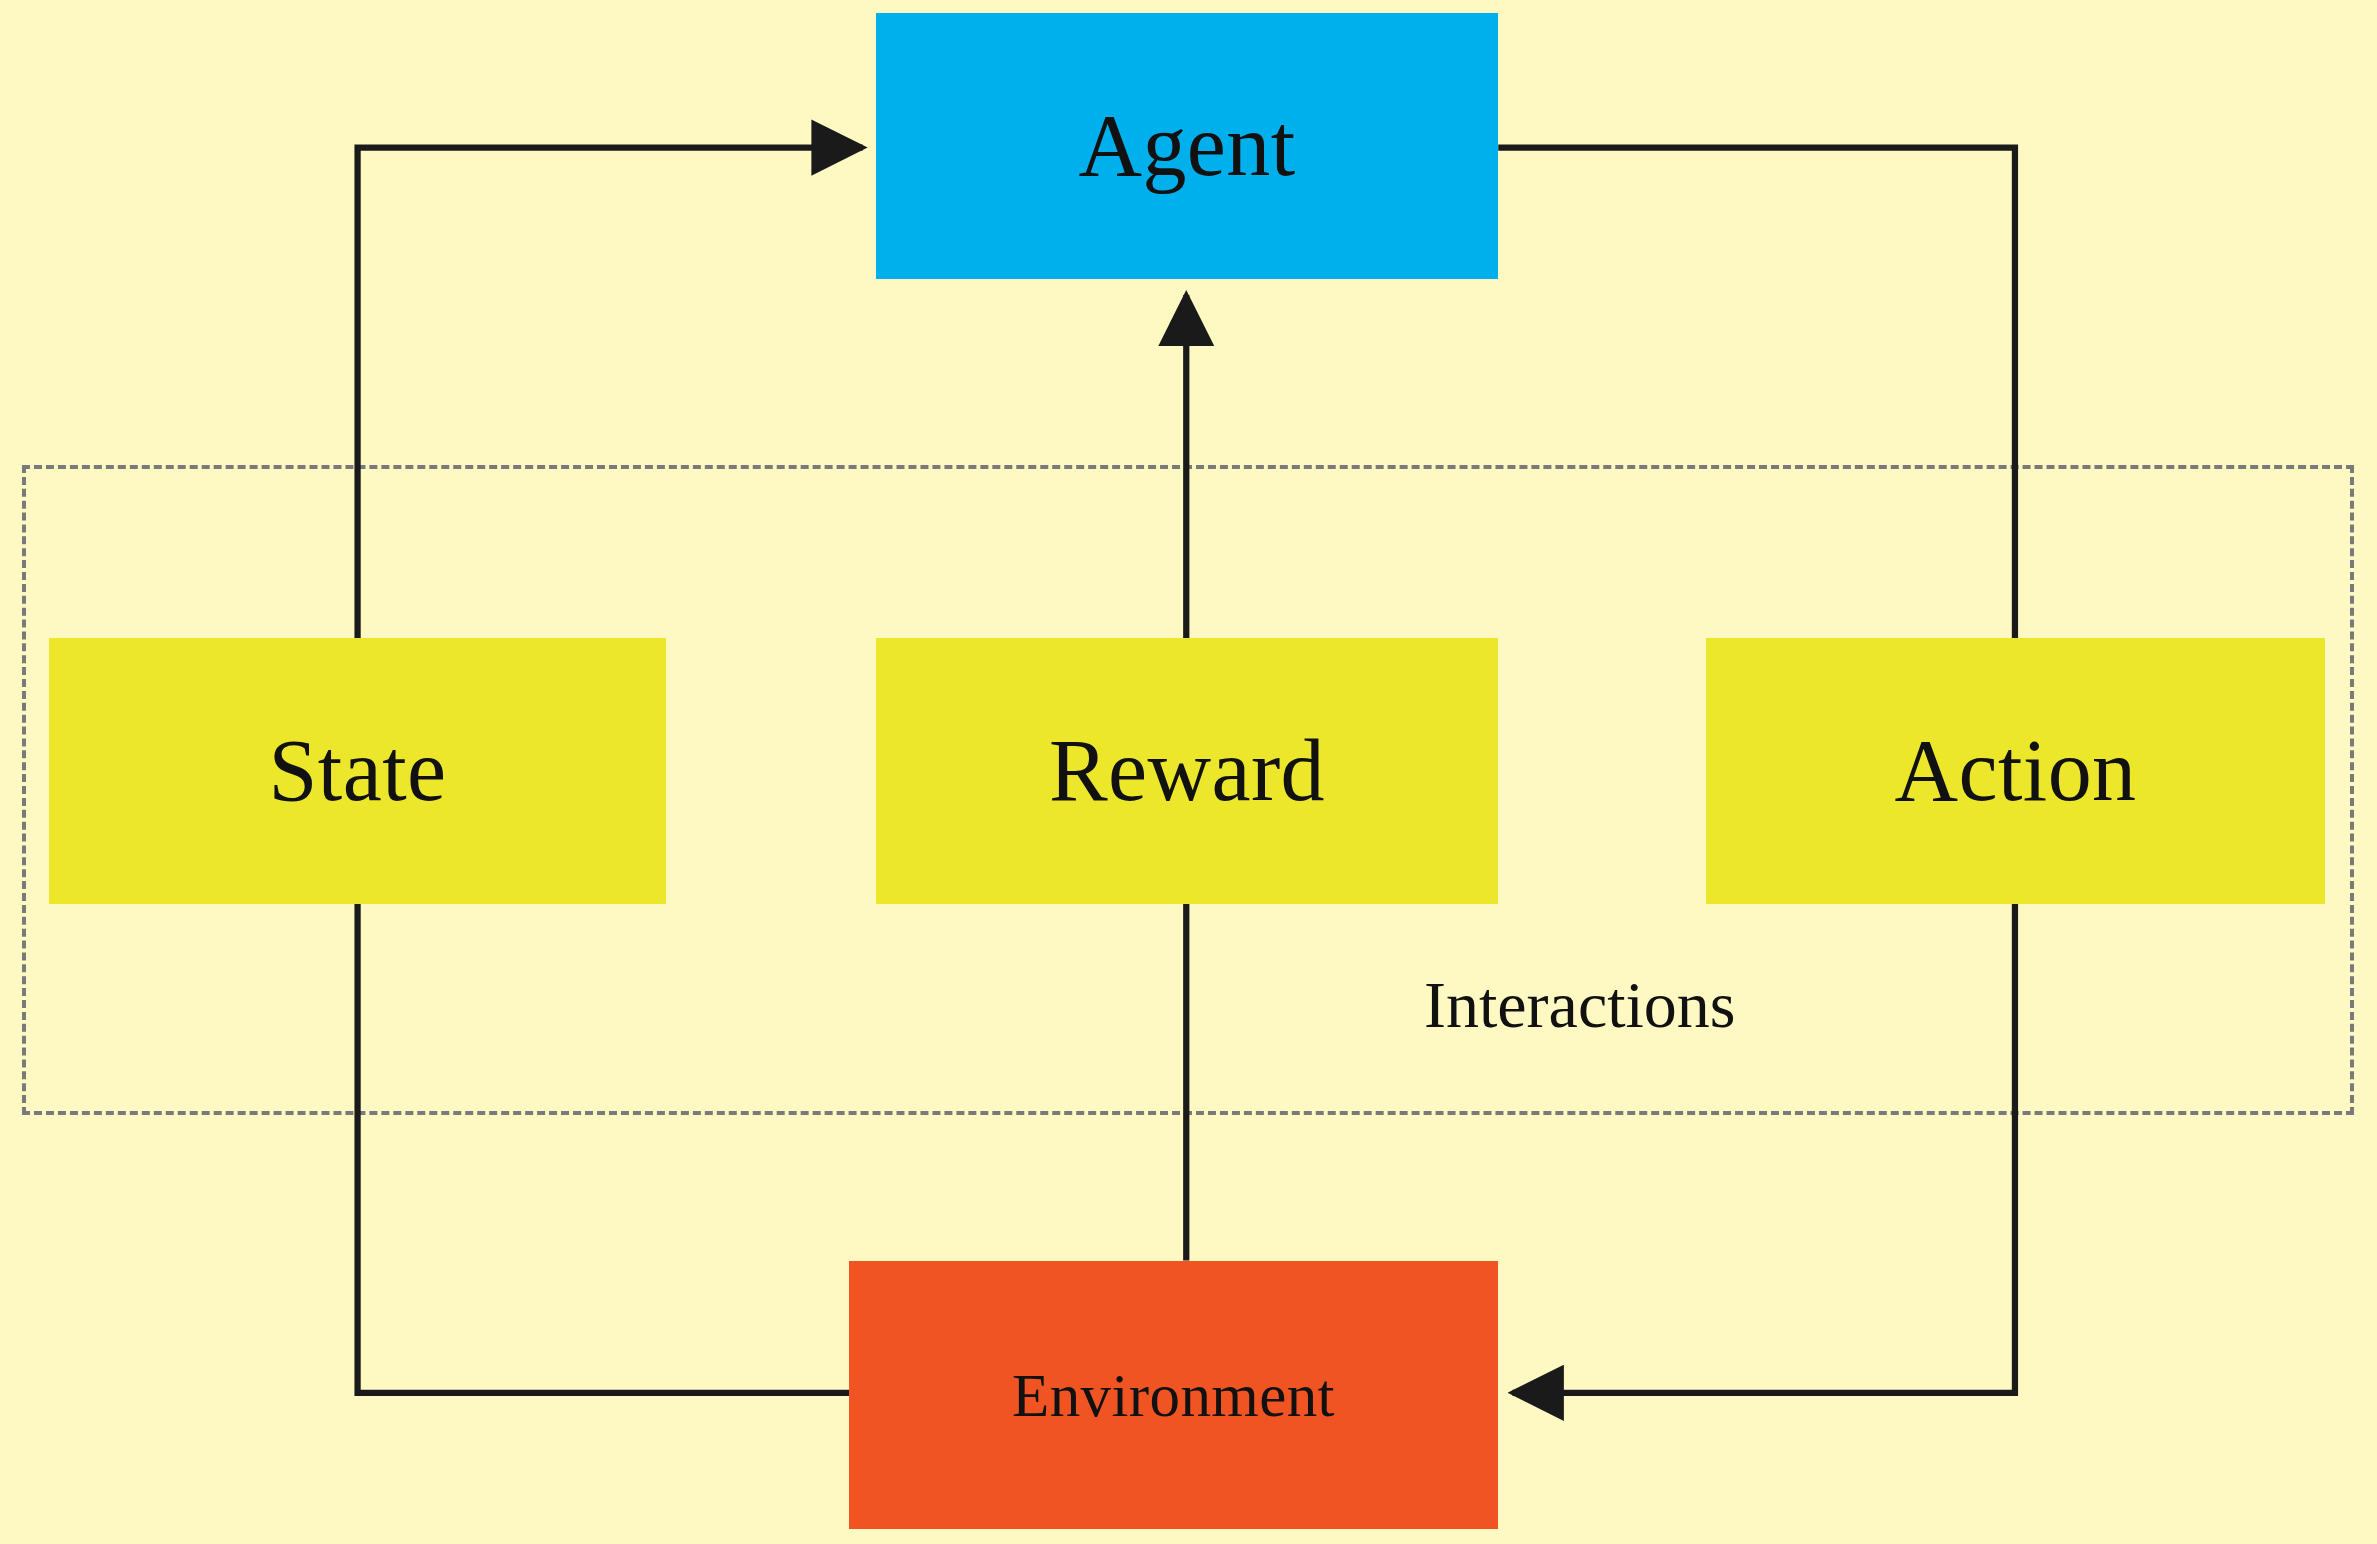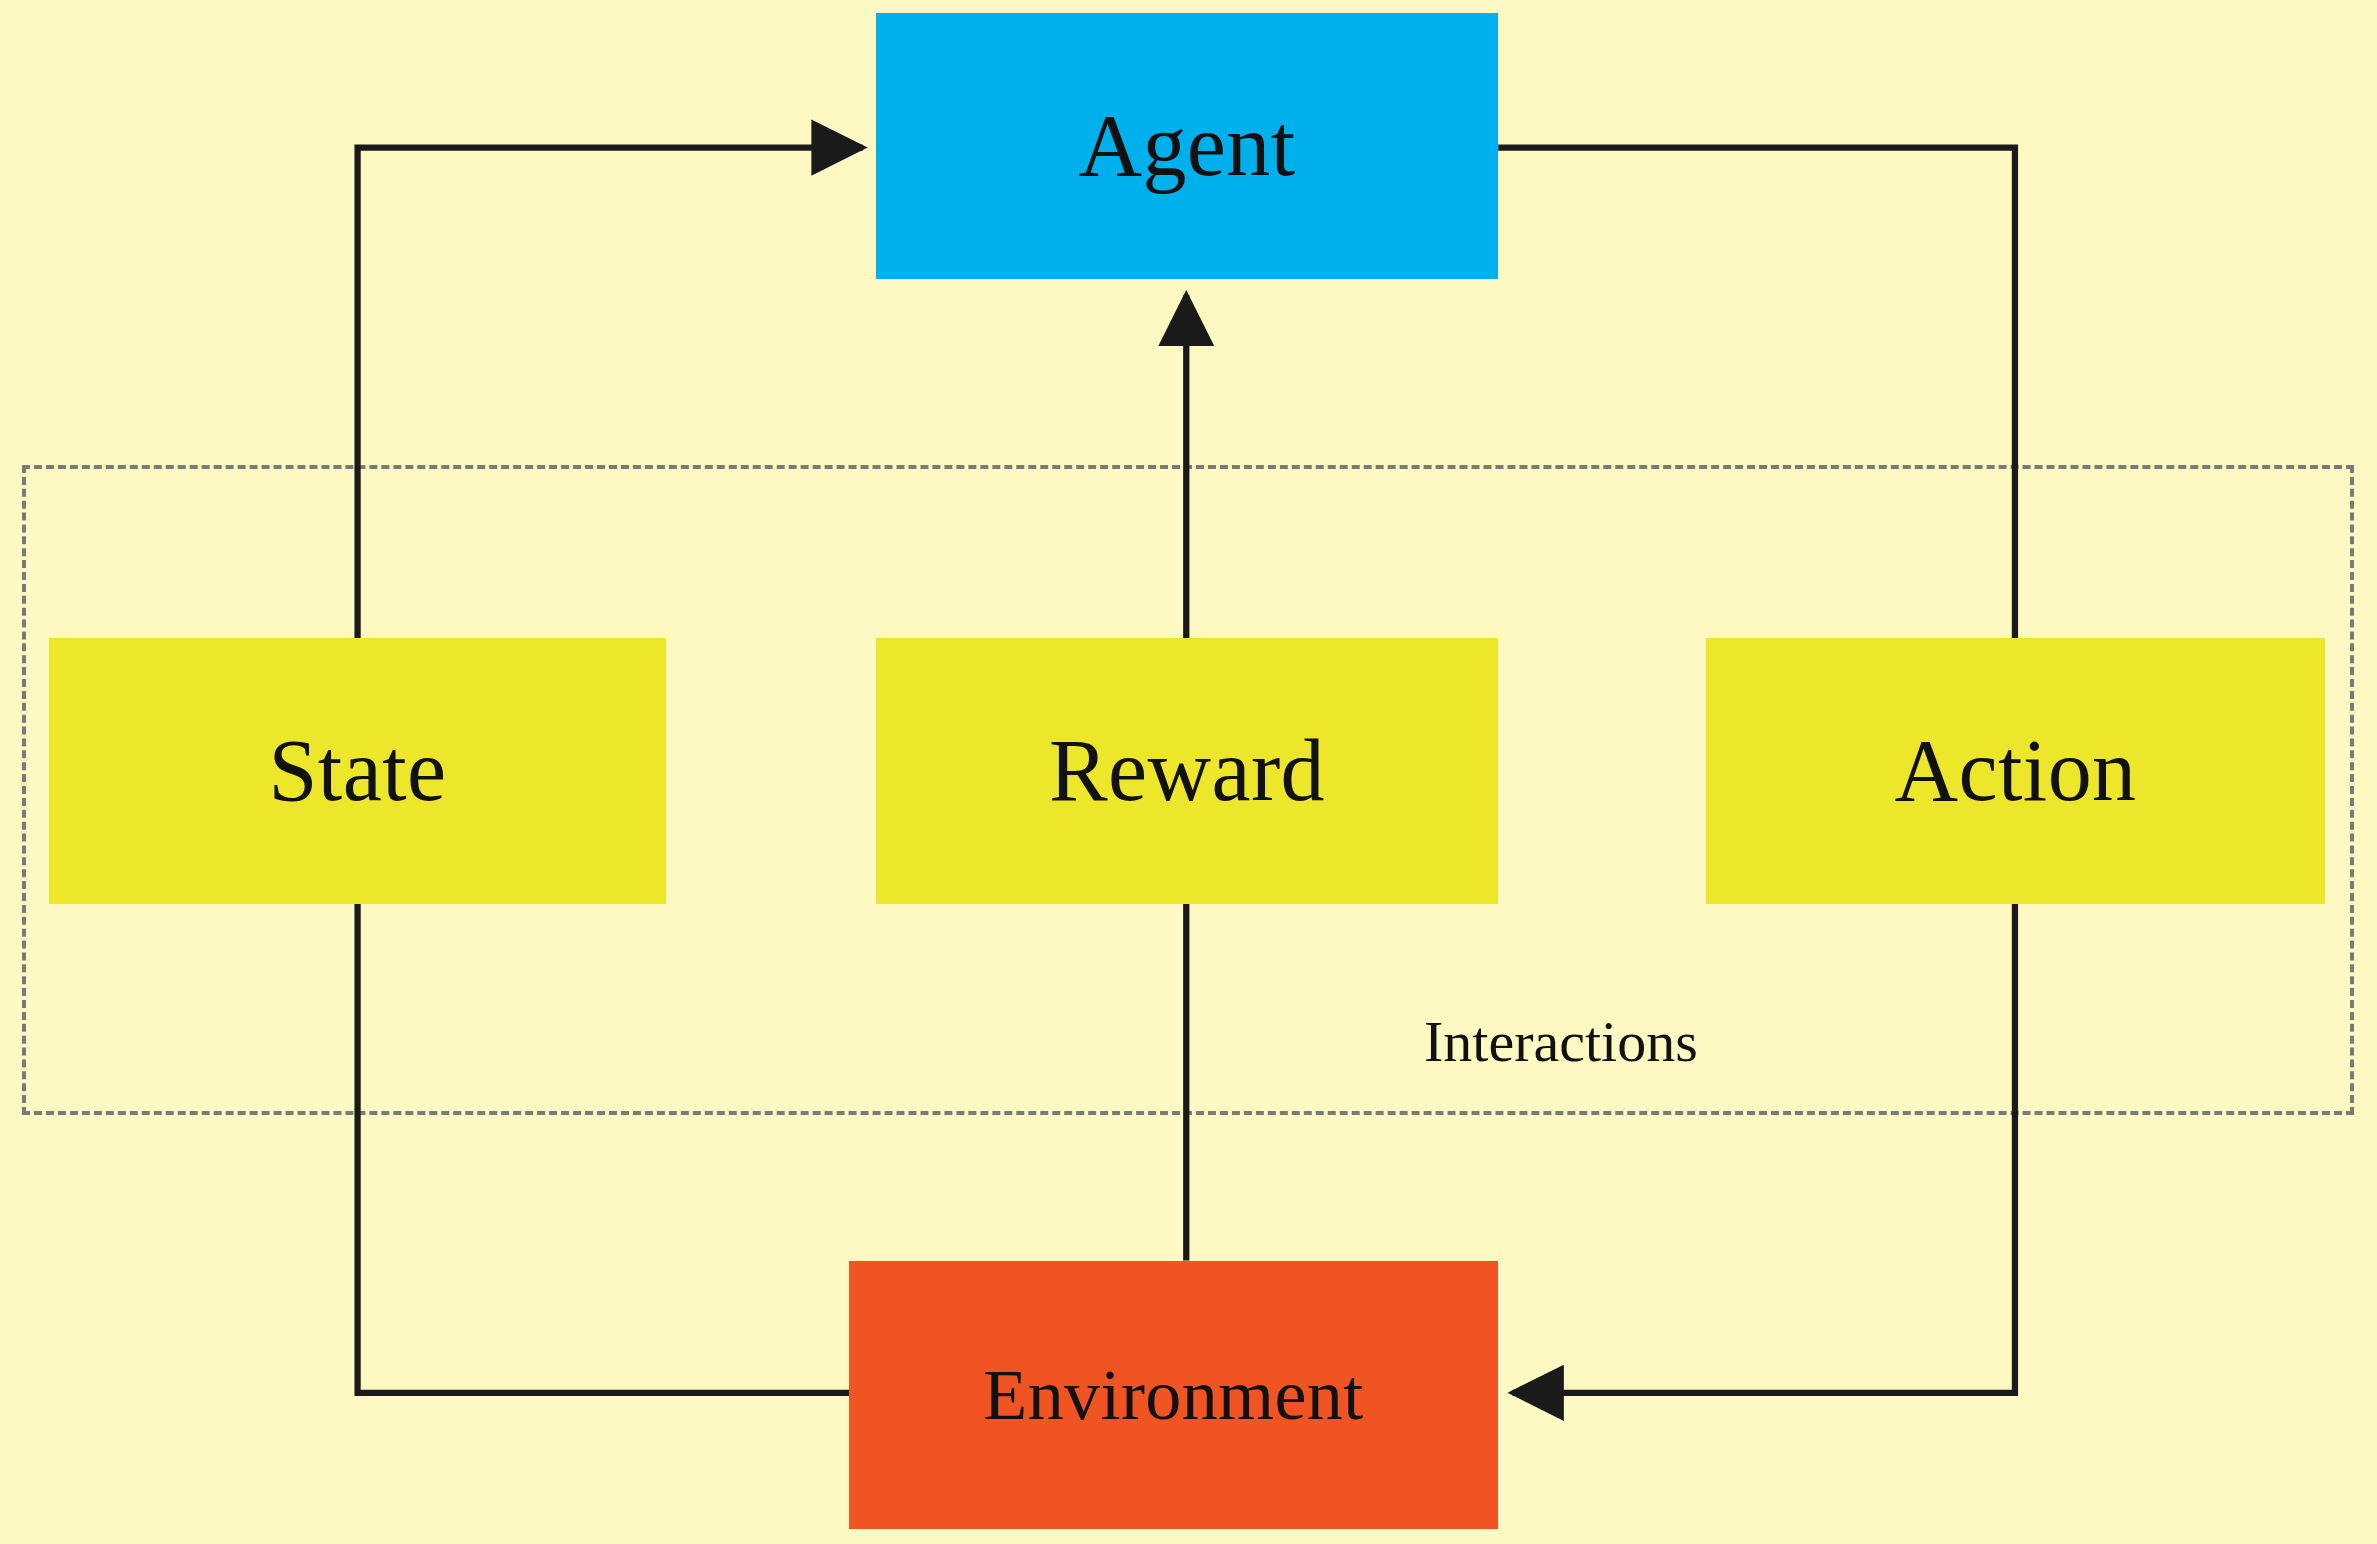--- a/index.html
+++ b/index.html
@@ -58,40 +58,39 @@
     height: 266px;
     background: #ede72b;
     font-size: 88px;
   }
   #node-environment {
     left: 849px;
     top: 1261px;
     width: 649px;
     height: 268px;
     background: #f05423;
-    font-size: 72px;
+    font-size: 61px;
   }
   #interactions-region {
     position: absolute;
     left: 22.4px;
     top: 465px;
     width: 2332px;
     height: 650px;
     border: 4.5px dashed #7a7a7a;
     box-sizing: border-box;
     pointer-events: none;
   }
   #interactions-label {
     position: absolute;
     left: 1424px;
     top: 967px;
-    font-size: 58px;
+    font-size: 66px;
     color: #111111;
     white-space: nowrap;
-    margin-top: 41px;
   }
   #edges {
     position: absolute;
     left: 0;
     top: 0;
     width: 2377px;
     height: 1544px;
   }
 </style>
 </head>

